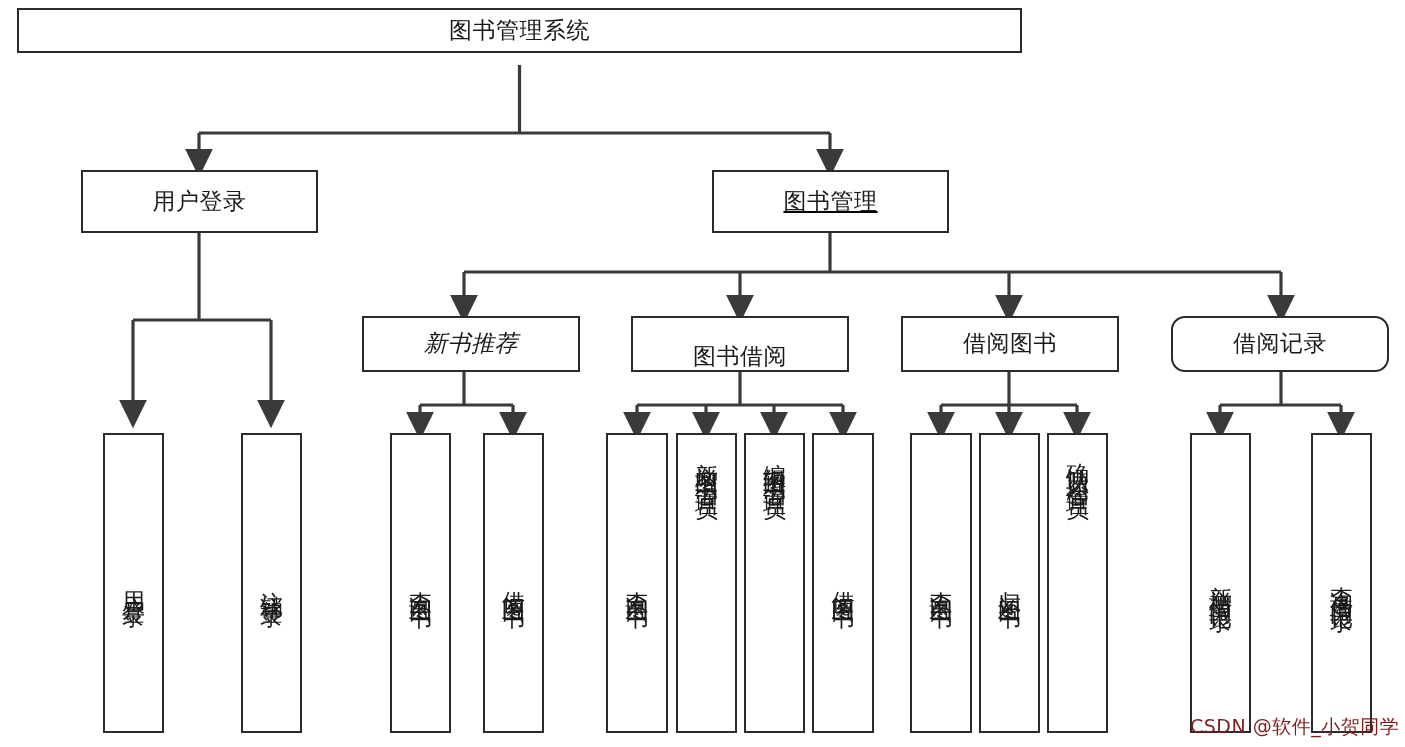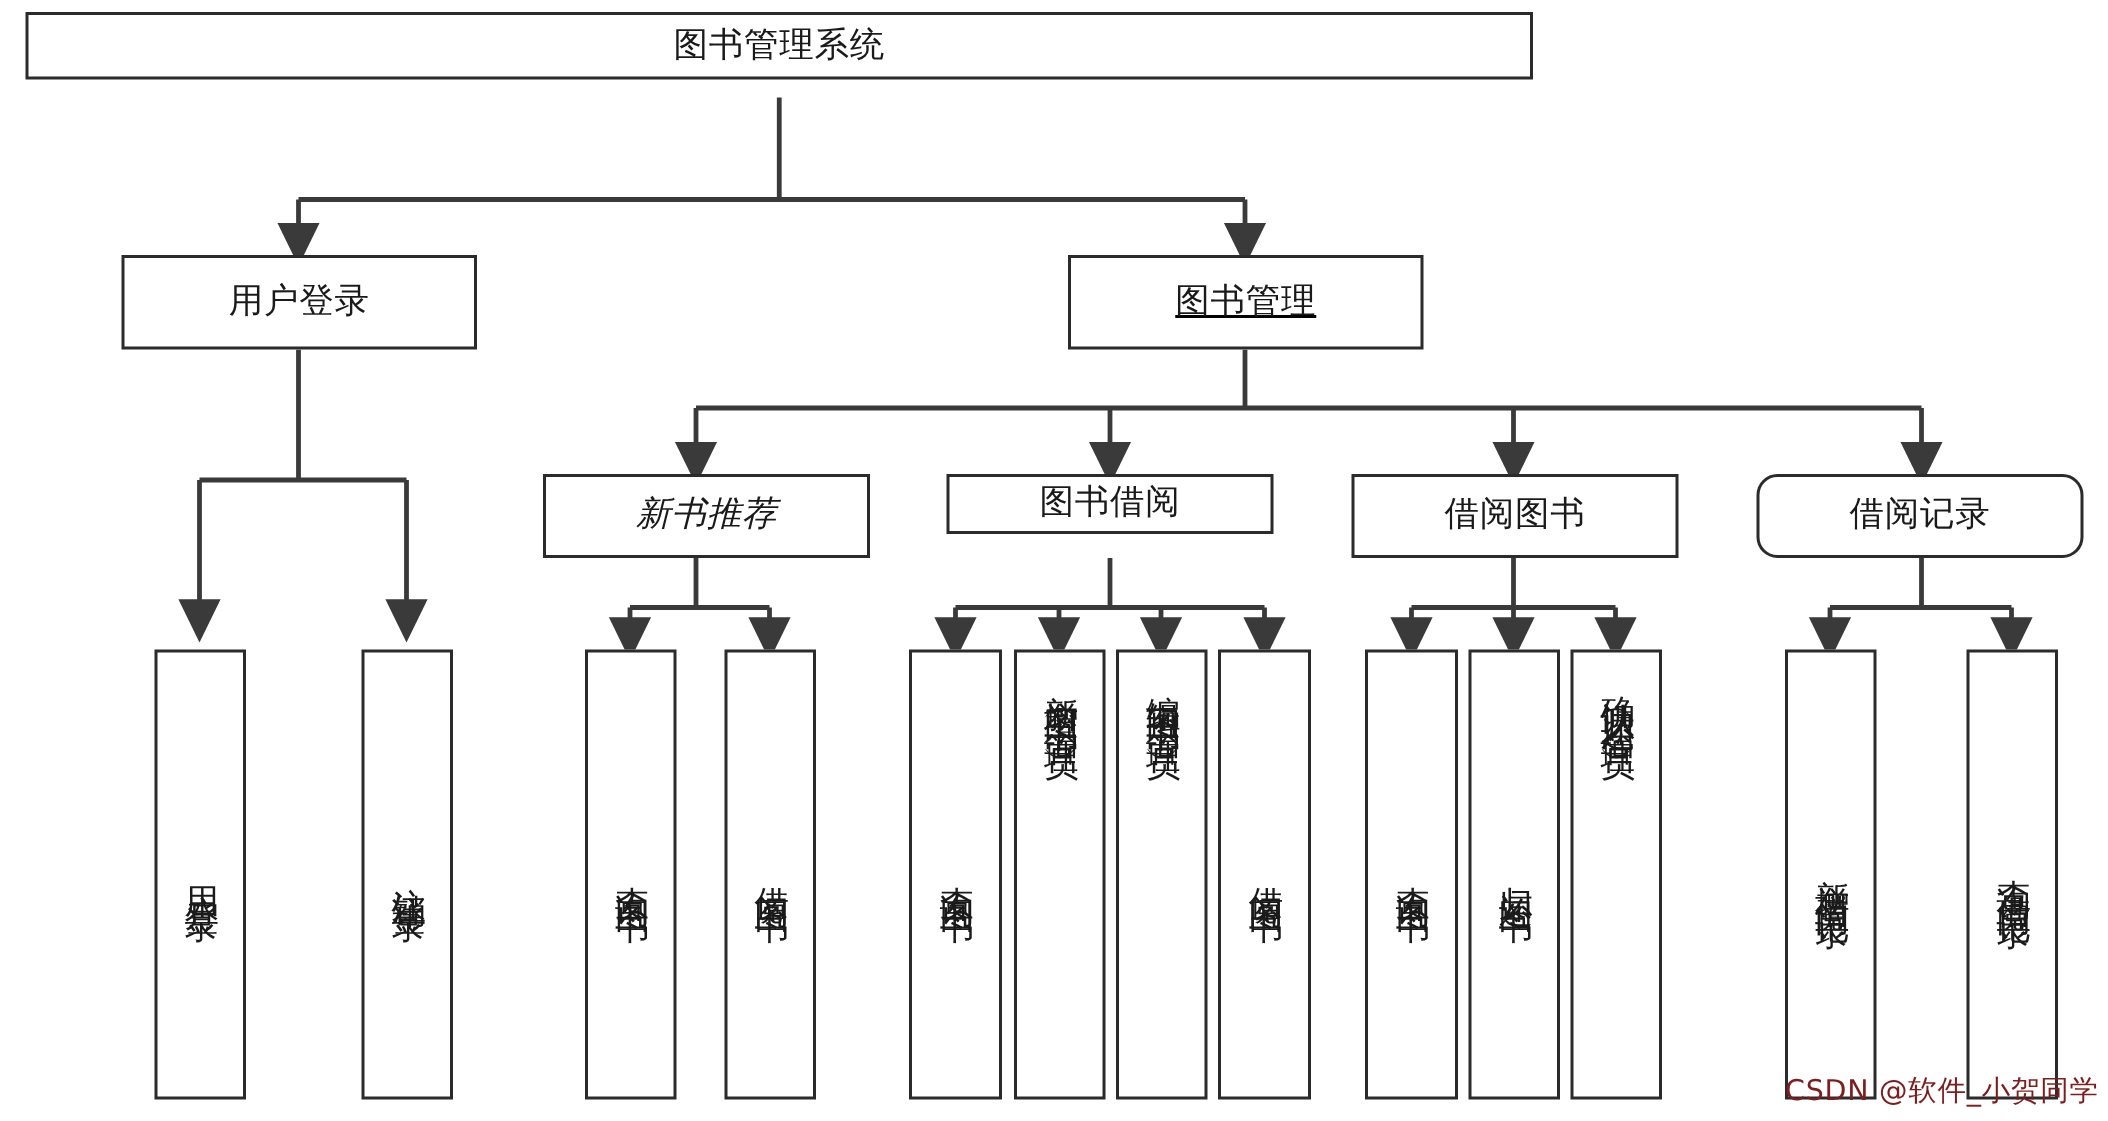--- a/index.html
+++ b/index.html
@@ -137,21 +137,21 @@
   <div class="node horizontal" style="left:81px; top:170px; width:237px; height:63px;">
     <span class="label">用户登录</span>
   </div>
   <div class="node horizontal" style="left:712px; top:170px; width:237px; height:63px;text-decoration:underline;">
     <span class="label">图书管理</span>
   </div>
 
   <div class="node horizontal" style="left:362px; top:316px; width:218px; height:56px;font-style:italic;">
     <span class="label">新书推荐</span>
   </div>
-  <div class="node horizontal" style="left:631px; top:316px; width:218px; height:40px;">
+  <div class="node horizontal" style="left:631px; top:316px; width:218px; height:56px;align-items:flex-end;">
     <span class="label">图书借阅</span>
   </div>
   <div class="node horizontal" style="left:901px; top:316px; width:218px; height:56px;">
     <span class="label">借阅图书</span>
   </div>
   <div class="node horizontal" style="left:1171px; top:316px; width:218px; height:56px;border-radius:14px;">
     <span class="label">借阅记录</span>
   </div>
 
   <div class="node vertical centered" style="left:103px; top:433px; width:61px; height:300px;">

